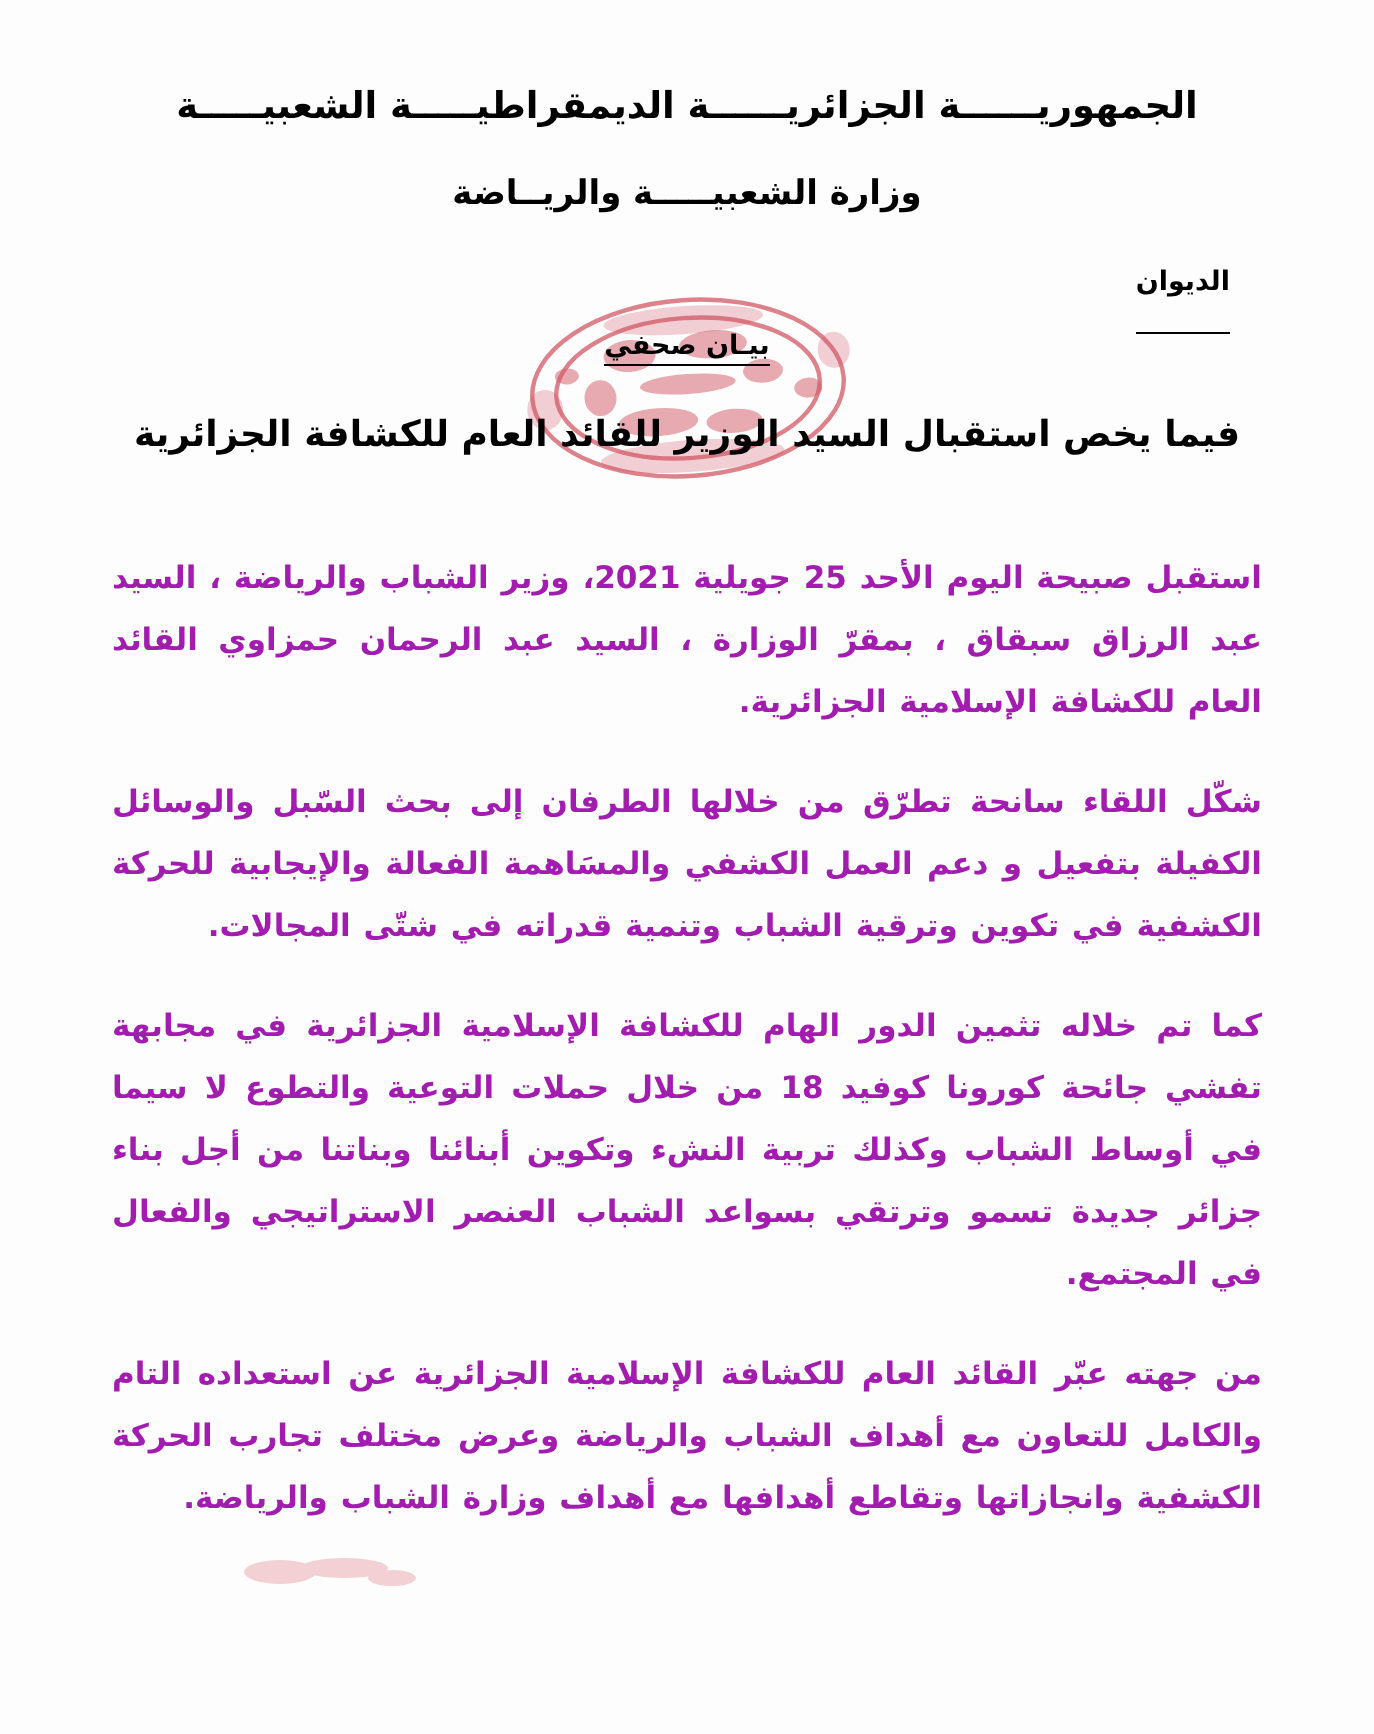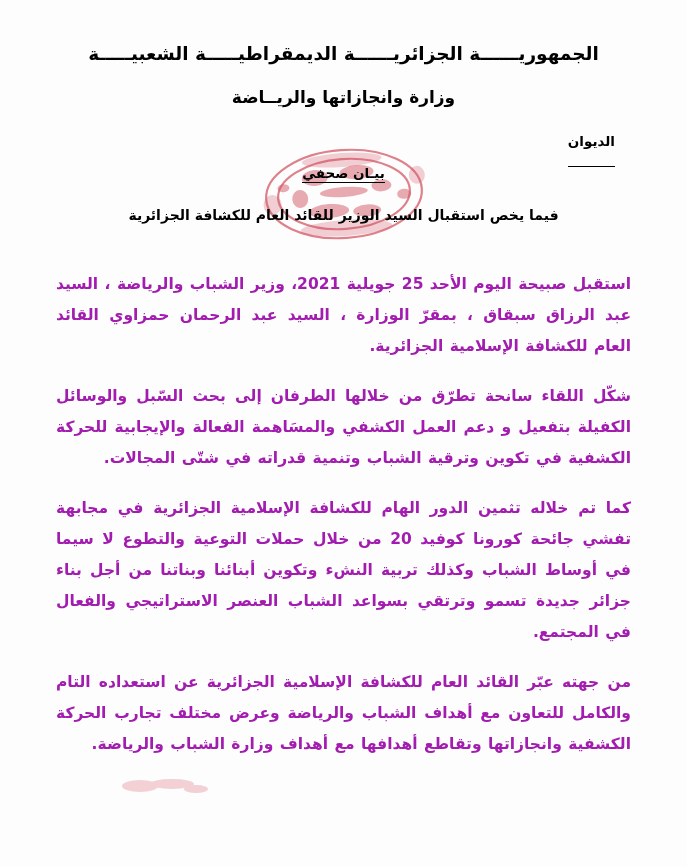--- a/index.html
+++ b/index.html
@@ -65,21 +65,21 @@
     font-size: 13.5px;
     font-weight: bold;
     color: #000000;
     text-align: center;
   }
   .press-title span {
     border-bottom: 1.4px solid #000;
     padding-bottom: 1px;
   }
   .subject-line {
-    font-size: 14px;
+    font-size: 18px;
     font-weight: bold;
     margin-top: 26px;
     direction: rtl;
   }
 
   
   .stamp {
     position: absolute;
     top: 140px;
     left: 50%;
@@ -158,29 +158,29 @@
       <g fill="#c2182b" opacity="0.35">
         <ellipse cx="20" cy="14" rx="18" ry="6"></ellipse>
         <ellipse cx="52" cy="12" rx="22" ry="5"></ellipse>
         <ellipse cx="76" cy="17" rx="12" ry="4"></ellipse>
       </g>
     </svg>
   </div>
 
   <div class="header-block">
     <div class="republic-line">الجمهوريــــــة الجزائريــــــة الديمقراطيـــــة الشعبيـــــة</div>
-    <div class="ministry-line">وزارة وانجازاتها  والريــاضة</div>
+    <div class="ministry-line">وزارة الشعبيـــــة  والريــاضة</div>
     <div class="cabinet-line"><span>الديوان</span></div>
   </div>
 
   <div class="title-block">
     <div class="press-title"><span>بيـان صحفي</span></div>
     <div class="subject-line">فيما يخص استقبال السيد الوزير للقائد العام للكشافة الجزائرية</div>
   </div>
 
   <div class="body-block">
     <p class="para">استقبل صبيحة اليوم الأحد 25 جويلية 2021، وزير الشباب والرياضة ، السيد عبد الرزاق سبقاق ، بمقرّ الوزارة ، السيد عبد الرحمان حمزاوي القائد العام للكشافة الإسلامية الجزائرية.</p>
     <p class="para">شكّل اللقاء سانحة تطرّق من خلالها الطرفان إلى بحث السّبل والوسائل الكفيلة بتفعيل و دعم العمل الكشفي والمسَاهمة الفعالة والإيجابية للحركة الكشفية في تكوين وترقية الشباب وتنمية قدراته في شتّى المجالات.</p>
-    <p class="para">كما تم خلاله تثمين الدور الهام  للكشافة الإسلامية الجزائرية في مجابهة تفشي جائحة كورونا كوفيد 20 من خلال حملات التوعية والتطوع لا سيما في أوساط الشباب وكذلك تربية النشء وتكوين أبنائنا وبناتنا من أجل بناء جزائر جديدة تسمو وترتقي بسواعد الشباب العنصر الاستراتيجي والفعال في المجتمع.</p>
+    <p class="para">كما تم خلاله تثمين الدور الهام  للكشافة الإسلامية الجزائرية في مجابهة تفشي جائحة كورونا كوفيد 18 من خلال حملات التوعية والتطوع لا سيما في أوساط الشباب وكذلك تربية النشء وتكوين أبنائنا وبناتنا من أجل بناء جزائر جديدة تسمو وترتقي بسواعد الشباب العنصر الاستراتيجي والفعال في المجتمع.</p>
     <p class="para">من جهته عبّر القائد العام للكشافة الإسلامية الجزائرية عن استعداده التام والكامل للتعاون مع أهداف الشباب والرياضة وعرض مختلف تجارب الحركة الكشفية وانجازاتها وتقاطع أهدافها مع أهداف وزارة الشباب والرياضة.</p>
   </div>
 
 </div>
 
 </body></html>

